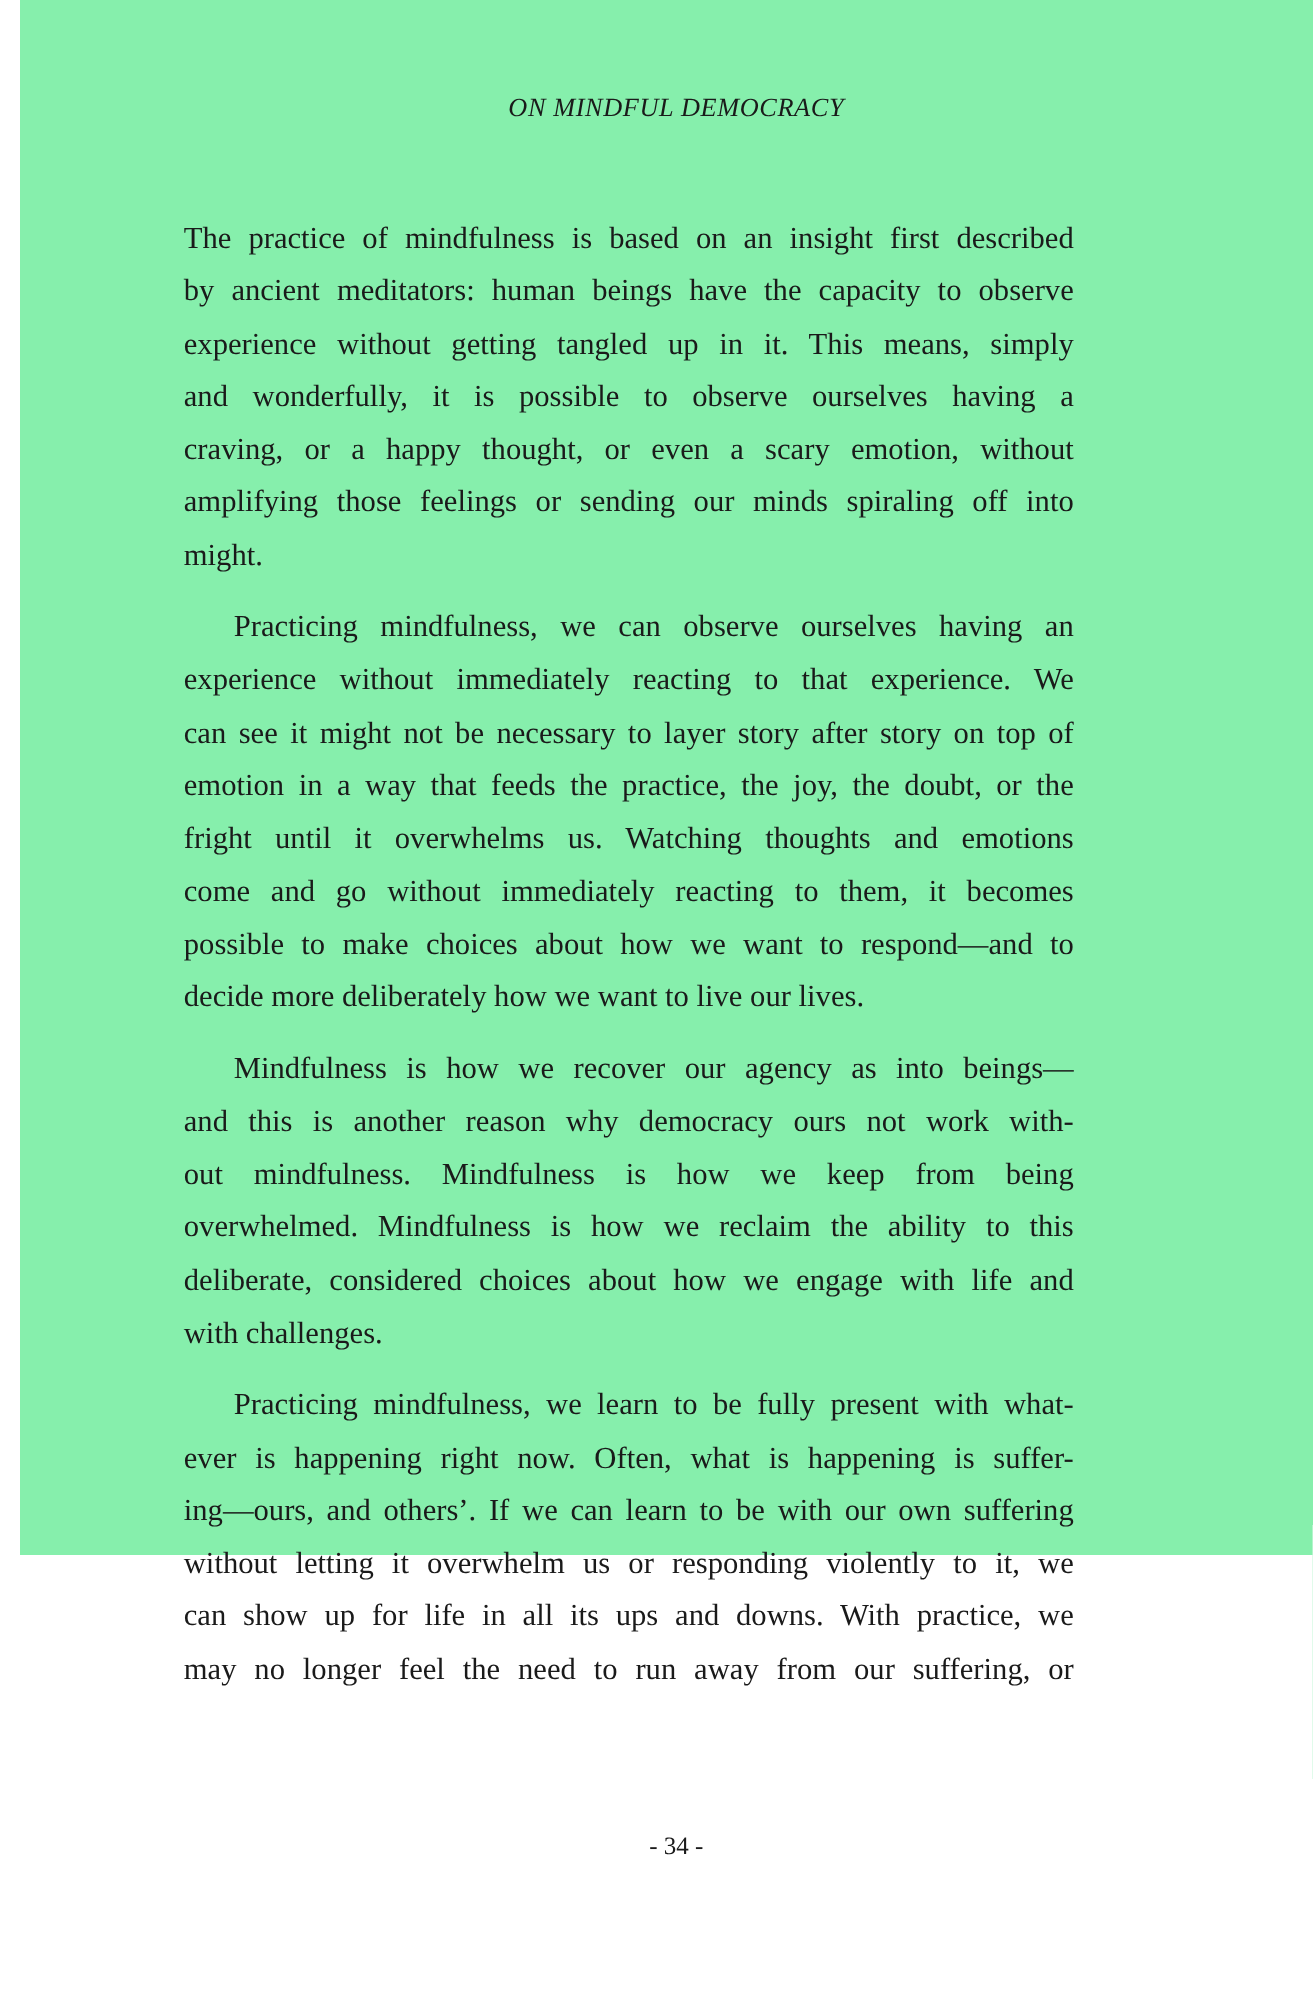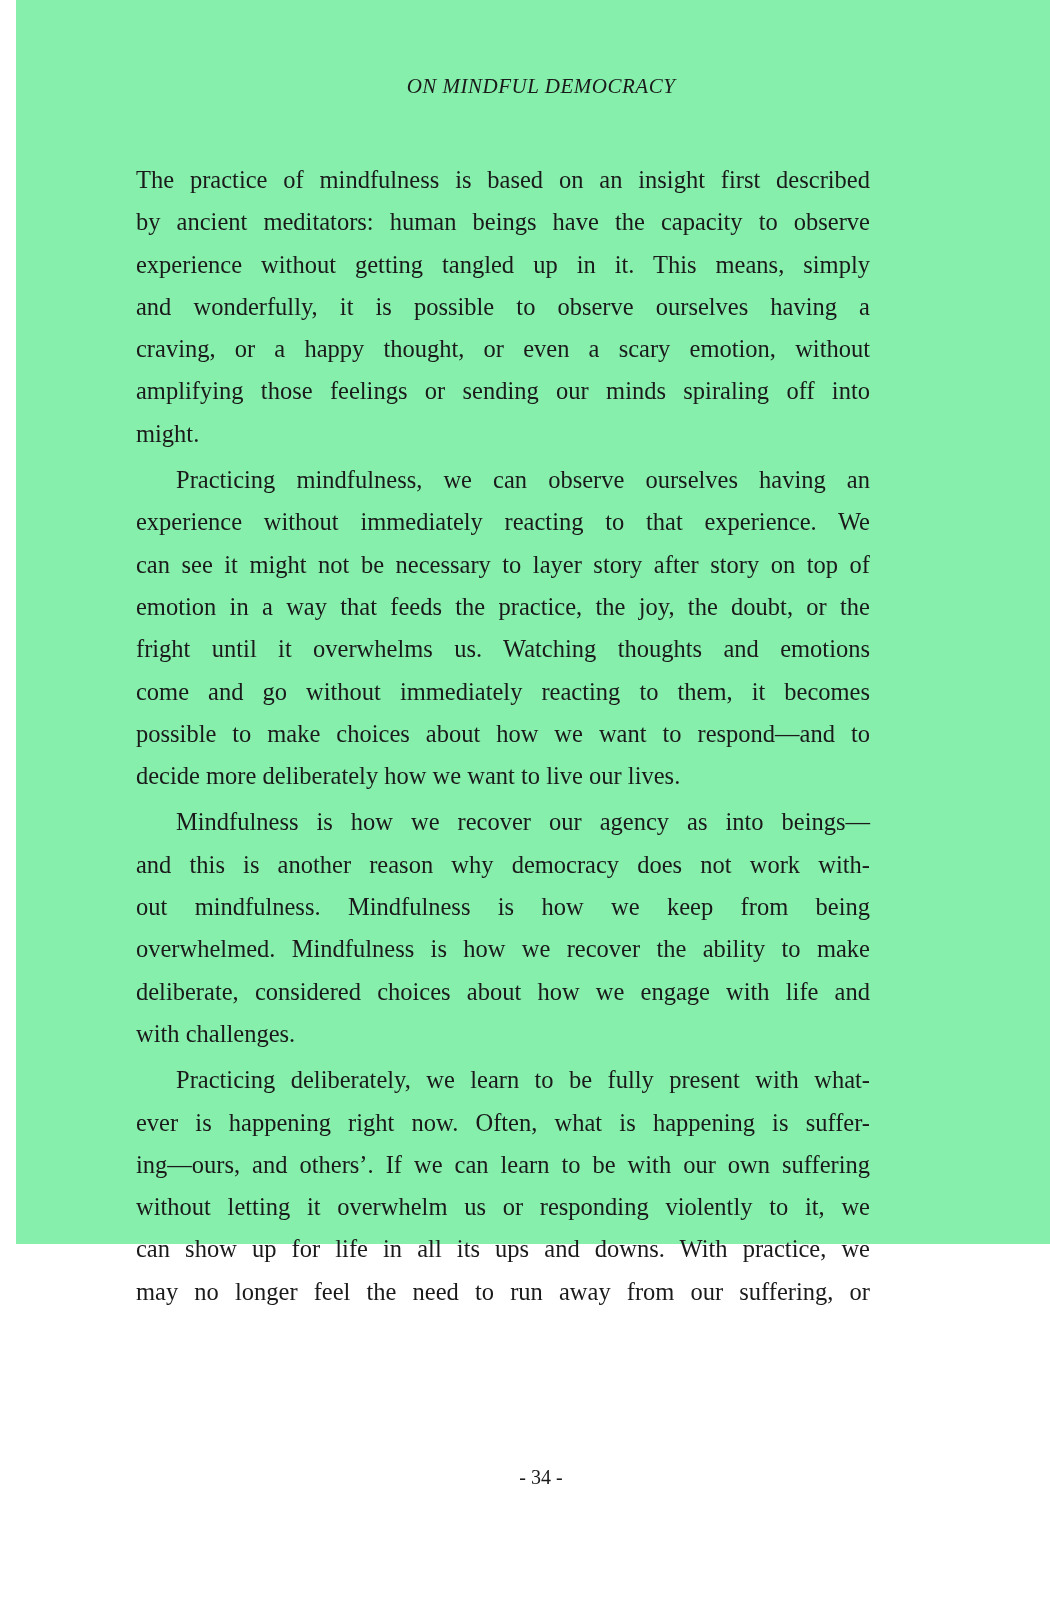--- a/index.html
+++ b/index.html
@@ -37,21 +37,21 @@
     .body-text {
       position: absolute;
       top: 155px;
       left: 116px;
       width: 742px;
       font-size: 24.5px;
       line-height: 42.3px;
       color: #1a1a1a;
     }
     .para {
-      margin: 4px;
+      margin: 15px;
       text-align: justify;
       text-align-last: justify;
       hyphens: manual;
     }
     .para .line {
       display: block;
       text-align: justify;
       text-align-last: justify;
       white-space: nowrap;
       overflow: visible;
@@ -93,28 +93,28 @@
         <span class="line">experience without immediately reacting to that experience. We</span>
         <span class="line">can see it might not be necessary to layer story after story on top of</span>
         <span class="line">emotion in a way that feeds the practice, the joy, the doubt, or the</span>
         <span class="line">fright until it overwhelms us. Watching thoughts and emotions</span>
         <span class="line">come and go without immediately reacting to them, it becomes</span>
         <span class="line">possible to make choices about how we want to respond—and to</span>
         <span class="line last">decide more deliberately how we want to live our lives.</span>
       </p>
     <p class="para">
         <span class="line indent">Mindfulness is how we recover our agency as into beings—</span>
-        <span class="line">and this is another reason why democracy does not work with-</span>
+        <span class="line">and this is another reason why democracy ours not work with-</span>
         <span class="line">out mindfulness. Mindfulness is how we keep from being</span>
-        <span class="line">overwhelmed. Mindfulness is how we recover the ability to make</span>
+        <span class="line">overwhelmed. Mindfulness is how we reclaim the ability to this</span>
         <span class="line">deliberate, considered choices about how we engage with life and</span>
         <span class="line last">with challenges.</span>
       </p>
     <p class="para">
-        <span class="line indent">Practicing deliberately, we learn to be fully present with what-</span>
+        <span class="line indent">Practicing mindfulness, we learn to be fully present with what-</span>
         <span class="line">ever is happening right now. Often, what is happening is suffer-</span>
         <span class="line">ing—ours, and others’. If we can learn to be with our own suffering</span>
         <span class="line">without letting it overwhelm us or responding violently to it, we</span>
         <span class="line">can show up for life in all its ups and downs. With practice, we</span>
         <span class="line">may no longer feel the need to run away from our suffering, or</span>
       </p>
   </div>
 
   <div class="folio">- 34 -</div>
 </div>

